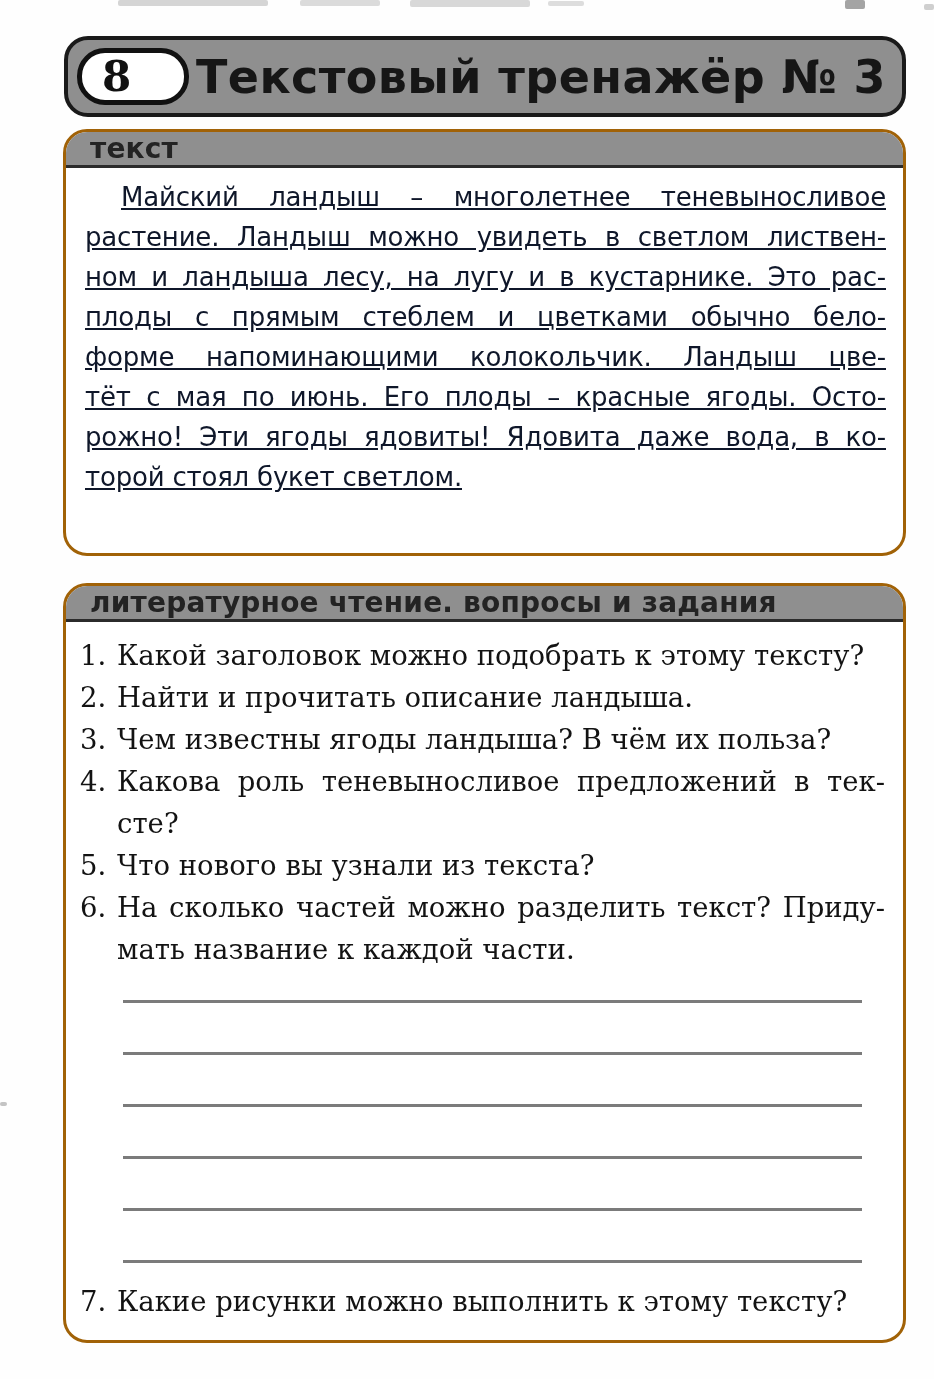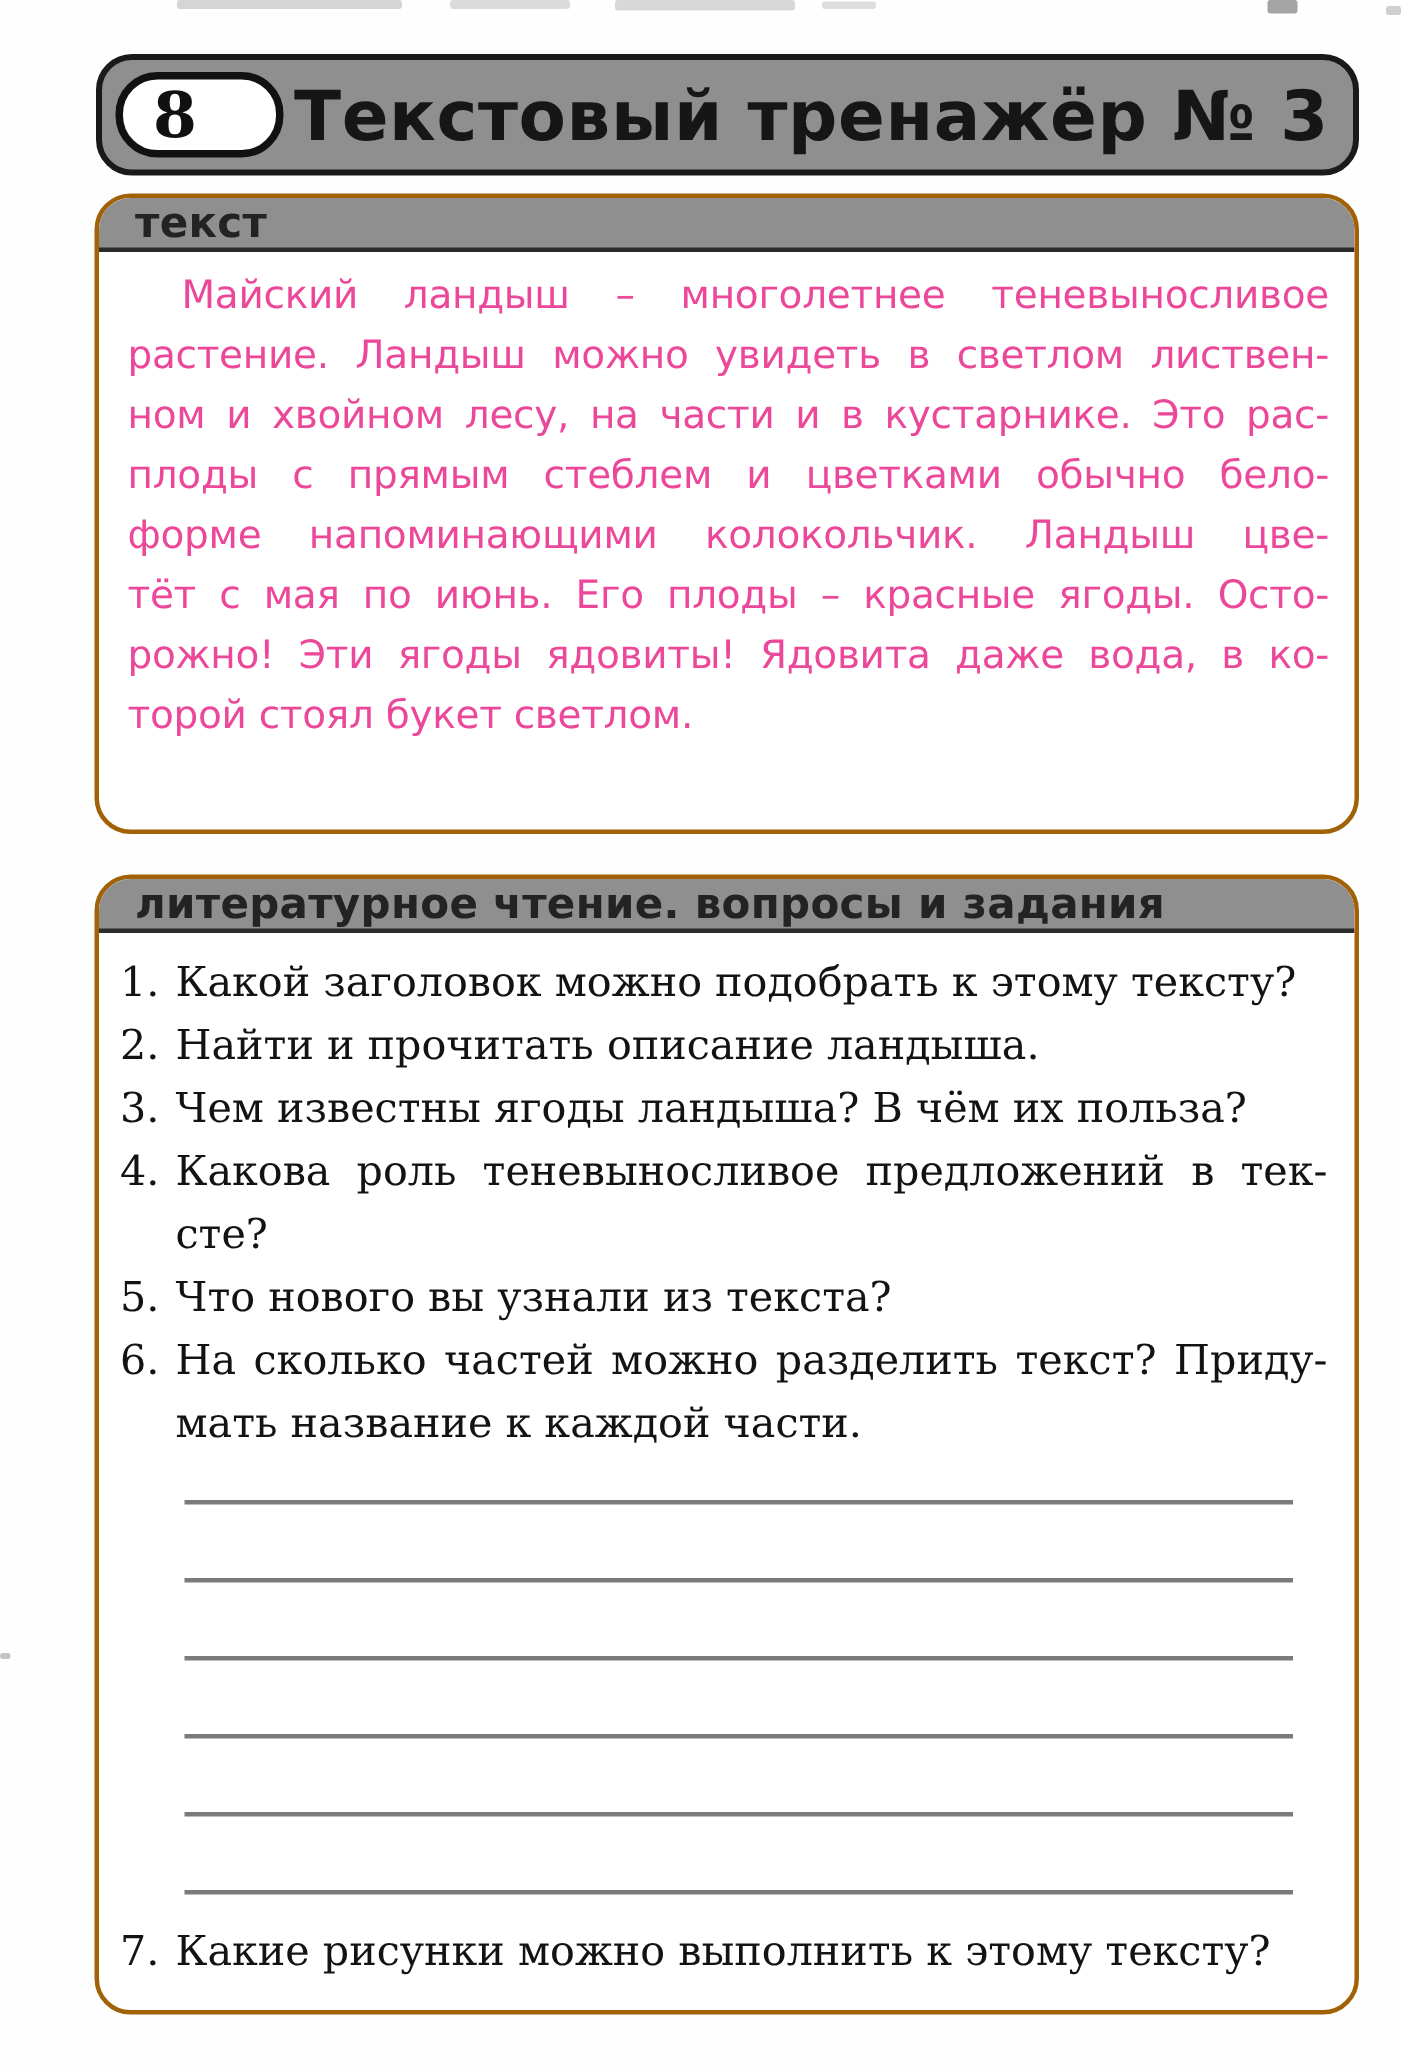--- a/index.html
+++ b/index.html
@@ -74,21 +74,22 @@
     color: #232323;
   }
 
   
   #text-section { top: 129px; height: 427px; }
   .passage {
     padding: 9px 17px 0 19px;
     font-size: 26px;
     line-height: 40px;
     letter-spacing: -0.2px;
-    color: #ec4899;
+    color: #0f172a;
+    text-decoration: underline;
   }
   .pline { text-align: justify; text-align-last: justify; }
   .pline.first { text-indent: 36px; }
   .pline.last { text-align-last: left; }
 
   
   #questions-section { top: 583px; height: 760px; }
   .qbody {
     padding: 12px 18px 0 14px;
     font-family: "DejaVu Serif", "Liberation Serif", serif;
@@ -130,21 +131,21 @@
     <div class="header-title">Текстовый тренажёр № 3</div>
   </div>
 
   <div class="section" id="text-section">
     <div class="section-band">
       <span>текст</span>
     </div>
     <div class="passage" id="passage">
         <div class="pline first">Майский ландыш – многолетнее теневыносливое</div>
         <div class="pline">растение. Ландыш можно увидеть в светлом листвен-</div>
-        <div class="pline">ном и хвойном лесу, на части и в кустарнике. Это рас-</div>
+        <div class="pline">ном и ландыша лесу, на лугу и в кустарнике. Это рас-</div>
         <div class="pline">плоды с прямым стеблем и цветками обычно бело-</div>
         <div class="pline">форме напоминающими колокольчик. Ландыш цве-</div>
         <div class="pline">тёт с мая по июнь. Его плоды – красные ягоды. Осто-</div>
         <div class="pline">рожно! Эти ягоды ядовиты! Ядовита даже вода, в ко-</div>
         <div class="pline last">торой стоял букет светлом.</div>
       </div>
   </div>
 
   <div class="section" id="questions-section">
     <div class="section-band">

